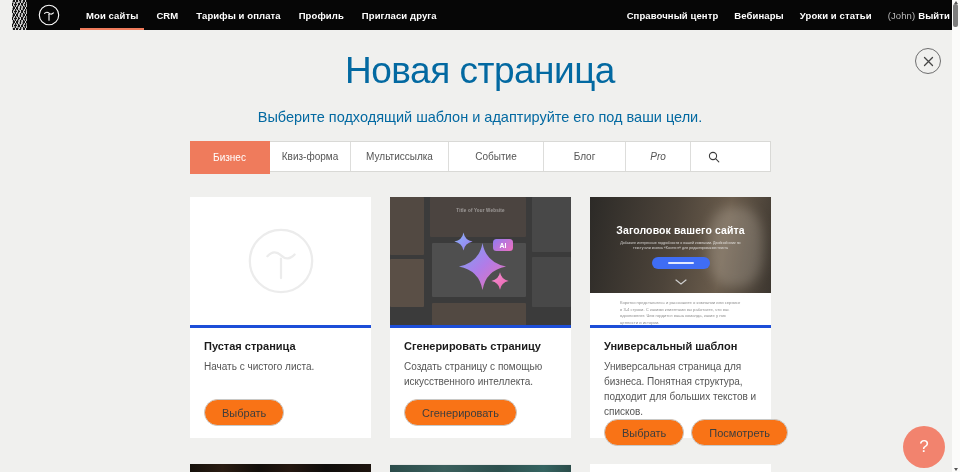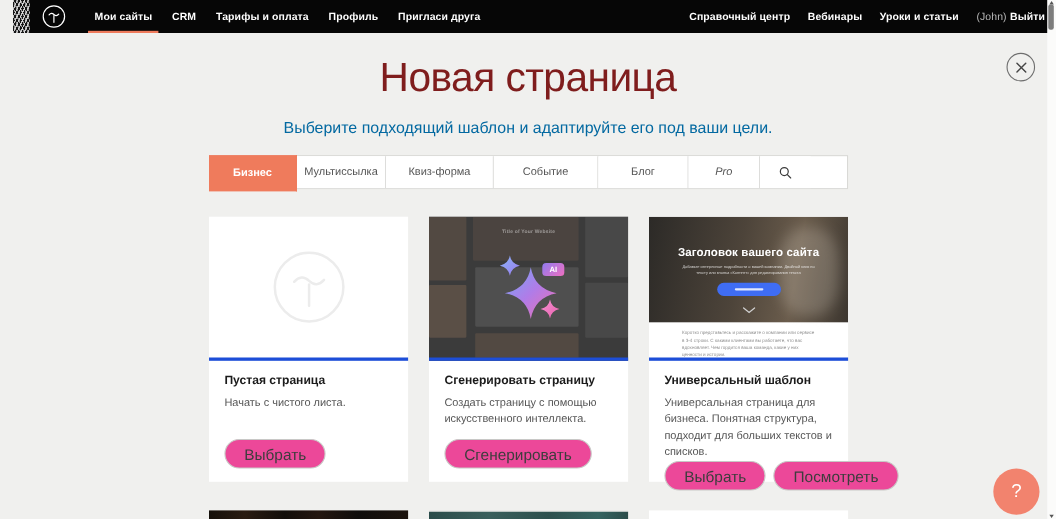--- a/index.html
+++ b/index.html
@@ -28,50 +28,50 @@
 
   
   .scrollbar { position:absolute; right:0; top:0; width:8px; height:472px; background:#fbfbfa; z-index:40; }
   .sb-thumb { position:absolute; left:1px; top:4px; width:5px; height:23px; background:#7d7d7d; border-radius:2px; }
   .sb-arrow { position:absolute; left:1.5px; width:0; height:0; border-left:2.5px solid transparent; border-right:2.5px solid transparent; }
   .sb-up   { top:1px; border-bottom:3px solid #555; }
   .sb-down { bottom:1px; border-top:3px solid #555; }
 
   
   .page-title { position:absolute; left:0; top:50px; width:100%; text-align:center;
-                font-size:37px; font-weight:300; color:#7f1d1d; letter-spacing:-.5px; }
+                font-size:37px; font-weight:300; color:#0369a1; letter-spacing:-.5px; }
   .page-subtitle { position:absolute; left:0; top:109px; width:100%; text-align:center;
                 font-size:14.5px; font-weight:300; color:#0369a1; }
 
   .close-btn { position:absolute; left:915px; top:48px; width:26px; height:26px; border-radius:50%;
                border:1.5px solid #6e6e6e; background:transparent; display:flex; align-items:center;
                justify-content:center; cursor:pointer; }
 
   
   .tabs { position:absolute; left:190px; top:141px; width:581px; height:31px; display:flex;
           background:#fff; border:1px solid #d9d9d6; }
   .tab { border-right:1px solid #dddddb; display:flex; align-items:center; justify-content:center;
          font-size:10px; color:#555; cursor:pointer; background:#fff; }
   .tab:last-child { border-right:none; }
-  .tab:nth-child(1){ width:80px;font-weight:bold; } .tab:nth-child(2){ width:81px; } .tab:nth-child(3){ width:98px; }
+  .tab:nth-child(1){ width:80px; } .tab:nth-child(2){ width:81px; } .tab:nth-child(3){ width:98px; }
   .tab:nth-child(4){ width:95px; } .tab:nth-child(5){ width:82px; } .tab:nth-child(6){ width:65px;font-style:italic; }
   .tab:nth-child(7){ width:46px; } .tab:nth-child(8){ width:34px; flex:1; }
   .tab.active { background:var(--accent); color:#fff; border-color:var(--accent); margin:-1px 0 -1px -1px; height:33px; }
 
   
   .card { position:absolute; top:197px; width:181px; height:241px; background:#fff;
           display:flex; flex-direction:column; }
   .card-1 { left:190px; } .card-2 { left:390px; } .card-3 { left:590px; }
   .preview { height:131px; position:relative; overflow:hidden; border-bottom:3px solid #1d4ed8; flex:0 0 131px; }
   .card-body { flex:1; padding:12px 14px 12px 14px; display:flex; flex-direction:column; }
   .card-title { font-size:11px; font-weight:700; color:#1b1b1b; }
   .card-desc { font-size:10px; color:#555; line-height:1.5; margin-top:7px; }
   .card-actions { margin-top:auto; display:flex; gap:7px; }
-  .pill-btn { height:27px; padding:0 17px; border-radius:14px; border:1px solid #c8c8c6; background:#ec4899;
-              font-size:14px; color:#3d3d3d; font-family:inherit; cursor:pointer; display:flex; align-items:center; }
+  .pill-btn { height:27px; padding:0 17px; border-radius:14px; border:1px solid #c8c8c6; background:#f97316;
+              font-size:11px; color:#3d3d3d; font-family:inherit; cursor:pointer; display:flex; align-items:center; }
 
   
   .blank-logo { position:absolute; left:50%; top:50%; transform:translate(-50%,-50%); width:68px; height:68px; }
 
   
   .ai-preview { background:#3b3b3b; }
   .mock { position:absolute; background:rgba(255,255,255,.07); border-radius:1px; }
   .mock.warm { background:rgba(190,140,100,.18); }
   .mock-title { position:absolute; left:0; width:100%; text-align:center; top:11px;
                 font-size:4.5px; font-weight:700; color:rgba(255,255,255,.45); letter-spacing:.2px; }
@@ -152,22 +152,22 @@
 <div class="page-subtitle">Выберите подходящий шаблон и адаптируйте его под ваши цели.</div>
 
 <button class="close-btn">
   <svg width="11" height="11" viewBox="0 0 11 11">
     <path d="M1.5 1.5 L9.5 9.5 M9.5 1.5 L1.5 9.5" stroke="#454545" stroke-width="1.3" stroke-linecap="round"></path>
   </svg>
 </button>
 
 <div class="tabs">
   <div class="tab active">Бизнес</div>
+  <div class="tab">Квиз-форма</div>
   <div class="tab">Мультиссылка</div>
-  <div class="tab">Квиз-форма</div>
   <div class="tab">Событие</div>
   <div class="tab">Блог</div>
   <div class="tab">Pro</div>
   <div class="tab">
     <svg width="12" height="12" viewBox="0 0 12 12">
       <circle cx="5" cy="5" r="3.6" fill="none" stroke="#3c3c3c" stroke-width="1.1"></circle>
       <path d="M7.8 7.8 L10.8 10.8" stroke="#3c3c3c" stroke-width="1.1" stroke-linecap="round"></path>
     </svg>
   </div>
 </div>

